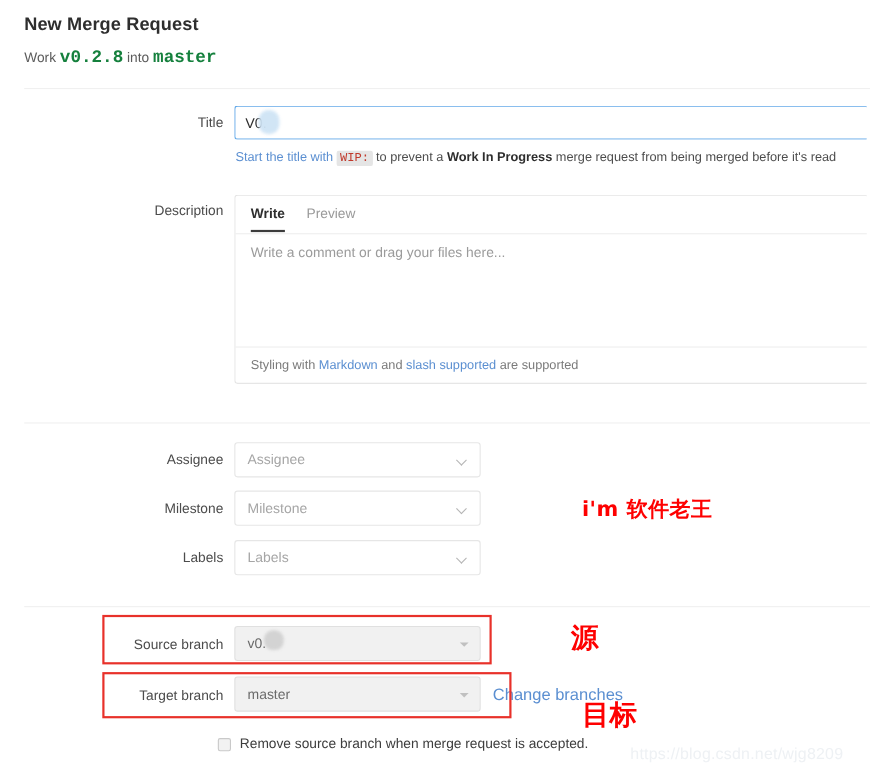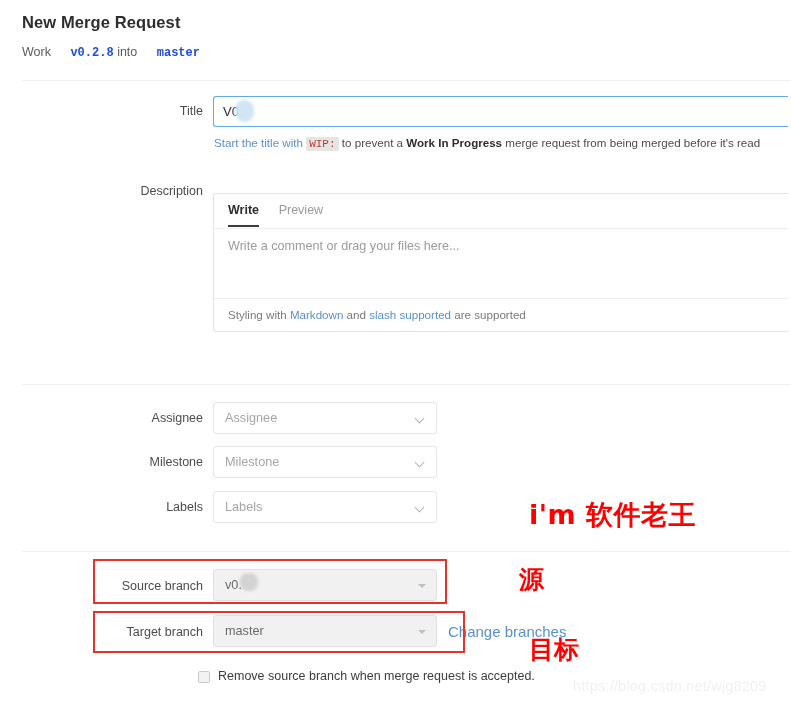--- a/index.html
+++ b/index.html
@@ -42,24 +42,23 @@
     line-height: 20px;
   }
   .mr-subtitle {
     margin-top: 12px;
     font-size: 12.5px;
     color: #5c5c5c;
     line-height: 16px;
   }
   .mono {
     font-family: "Liberation Mono", "DejaVu Sans Mono", monospace;
-    font-size: 12px;
+    font-size: 16px;
     font-weight: bold;
-    color: #1d4ed8;
-    margin-left: 16px;
+    color: #15803d;
   }
 
   
   .divider {
     position: absolute;
     left: 22px;
     right: 0px;
     height: 1px;
     background: #f0f0f0;
   }
@@ -135,23 +134,23 @@
     padding: 1px 3px;
     border-radius: 2px;
   }
 
   
   .row-desc { top: 177px; }
   .row-desc .form-label { top: 6px; }
   .desc-box {
     position: absolute;
     left: 213px;
-    top: 16px;
+    top: 0;
     width: 575px;
-    height: 139px;
+    height: 172px;
     box-sizing: border-box;
     border: 1px solid #e4e4e4;
     border-right: none;
     border-radius: 3px 0 0 3px;
     background: #fff;
   }
   .desc-tabs {
     position: relative;
     height: 34px;
     border-bottom: 1px solid #eeeeee;
@@ -305,21 +304,21 @@
   .red-box.src { left: 93px; top: 559px; width: 354px; height: 45px; }
   .red-box.tgt { left: 93px; top: 611px; width: 372px; height: 42px; }
 
   .red-note {
     position: absolute;
     color: #fe0000;
     font-weight: bold;
     font-family: "DejaVu Sans", "Liberation Sans", sans-serif;
     white-space: nowrap;
   }
-  .note-brand  { left: 529px; top: 450px; font-size: 27px; letter-spacing: .5px; margin-top: 47px; }
+  .note-brand  { left: 529px; top: 450px; font-size: 19px; letter-spacing: .5px; }
   .note-source { left: 519px; top: 563px; font-size: 25px; }
   .note-target { left: 529px; top: 633px; font-size: 25px; }
 
   
   .cb-row {
     position: absolute;
     left: 198px;
     top: 669px;
     display: flex;
     align-items: center;

